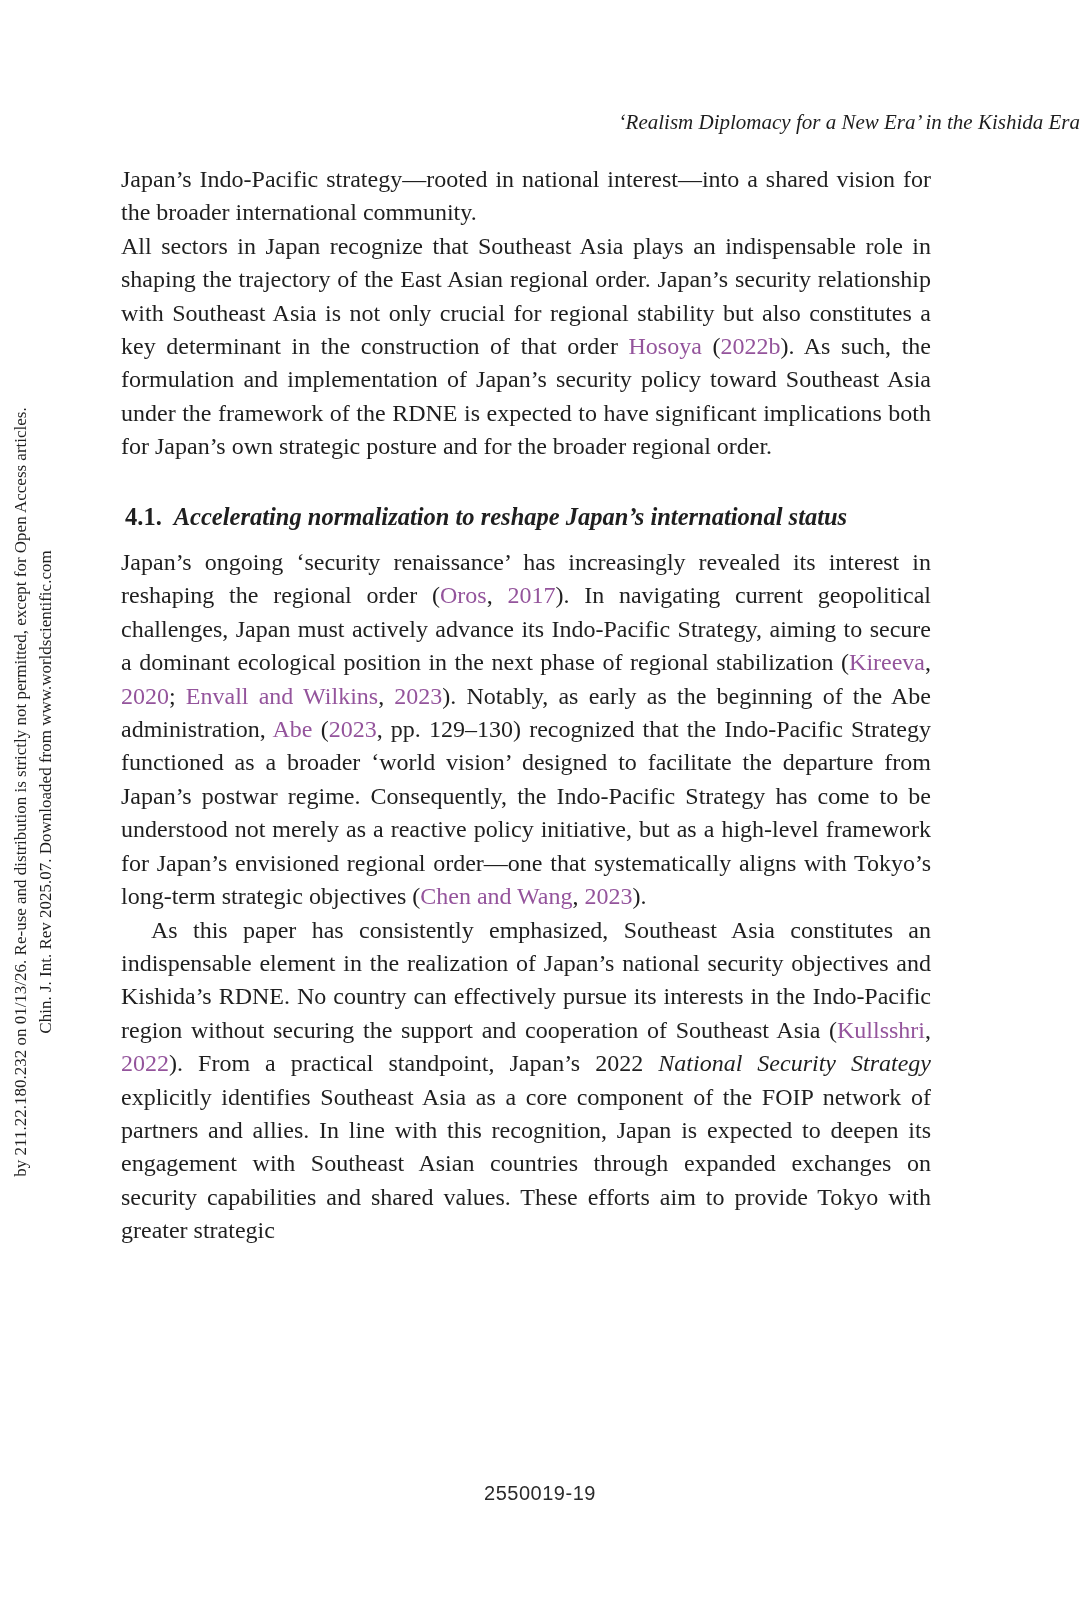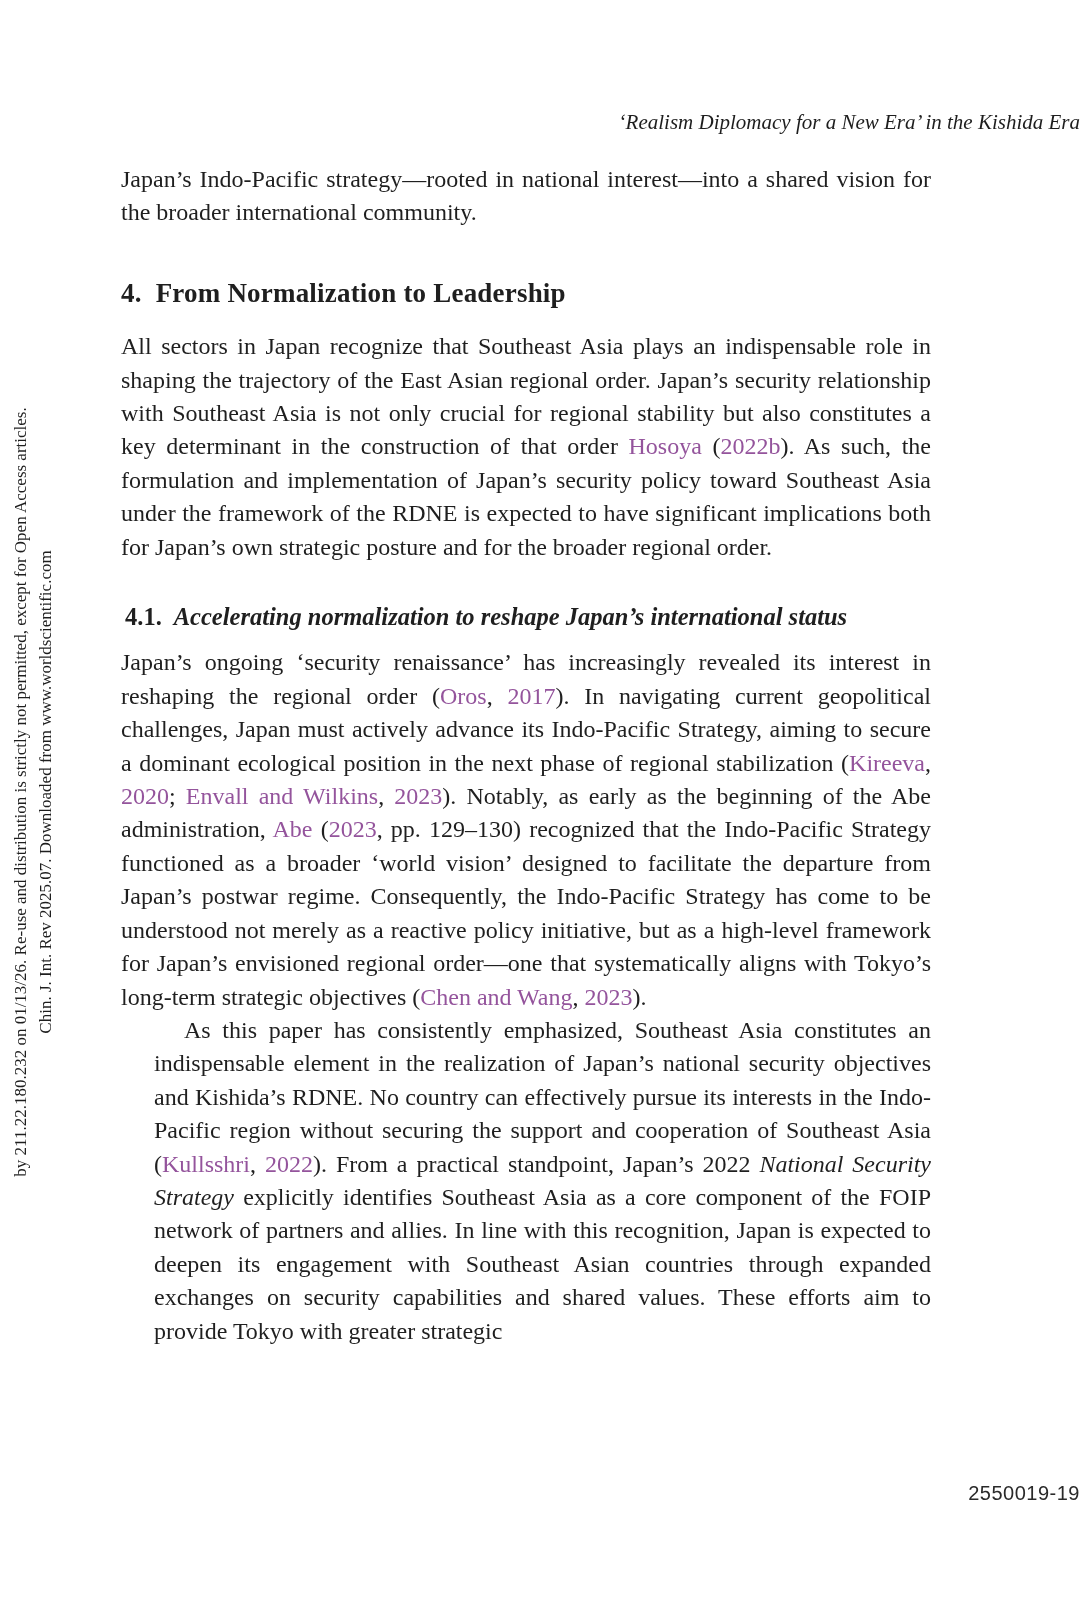--- a/index.html
+++ b/index.html
@@ -54,21 +54,21 @@
     position: absolute;
     left: 121px;
     top: 163px;
     width: 810px;
     font-size: 24px;
     line-height: 33.4px;
     text-align: justify;
     font-family: Liberation Serif, serif;
   }
   .content p { margin: 0; }
-  p.indented { text-indent: 30px; margin-left: 33px; }
+  p.indented { text-indent: 30px; }
 
   h2.section-heading {
     font-size: 27px;
     font-weight: bold;
     margin: 47px 0 21px 0;
     text-align: left;
     line-height: 1.2;
     letter-spacing: 0.2px;
   }
   h2.section-heading .sec-num { margin-right: 14px; }
@@ -85,21 +85,21 @@
 
   .link { color: var(--link-color); }
   .italic { font-style: italic; }
 
   
   .footer {
     position: absolute;
     top: 1482px;
     left: 0;
     width: 100%;
-    text-align: right;
+    text-align: center;
     font-family: "Liberation Sans", sans-serif;
     font-size: 20px;
     letter-spacing: 0.5px;
     color: #2a2a2a;
   }
 </style>
 </head>
 <body>
 
 <div class="page">
@@ -110,23 +110,20 @@
       <div>Chin. J. Int. Rev 2025.07. Downloaded from www.worldscientific.com</div>
     </div>
   </div>
 
   <div class="running-head">‘Realism Diplomacy for a New Era’ in the Kishida Era</div>
 
   <div class="content">
 
     <p><span>Japan’s Indo-Pacific strategy—rooted in national interest—into a shared vision for the broader international community.</span></p>
 
-    <h2 class="section-heading">
-      <span class="sec-num">4.</span><span class="sec-title">From Normalization to Leadership</span>
-    </h2>
 
     <p><span>All sectors in Japan recognize that Southeast Asia plays an indispensable role in shaping the trajectory of the East Asian regional order. Japan’s security relationship with Southeast Asia is not only crucial for regional stability but also constitutes a key determinant in the construction of that order </span><span class="link">Hosoya</span><span> (</span><span class="link">2022b</span><span>). As such, the formulation and implementation of Japan’s security policy toward Southeast Asia under the framework of the RDNE is expected to have significant implications both for Japan’s own strategic posture and for the broader regional order.</span></p>
 
     <h3 class="subsection-heading">
       <span class="sec-num">4.1.</span><span class="sec-title">Accelerating normalization to reshape Japan’s international status</span>
     </h3>
 
     <p><span>Japan’s ongoing ‘security renaissance’ has increasingly revealed its interest in reshaping the regional order (</span><span class="link">Oros</span><span>, </span><span class="link">2017</span><span>). In navigating current geopolitical challenges, Japan must actively advance its Indo-Pacific Strategy, aiming to secure a dominant ecological position in the next phase of regional stabilization (</span><span class="link">Kireeva</span><span>, </span><span class="link">2020</span><span>; </span><span class="link">Envall and Wilkins</span><span>, </span><span class="link">2023</span><span>). Notably, as early as the beginning of the Abe administration, </span><span class="link">Abe</span><span> (</span><span class="link">2023</span><span>, pp. 129–130) recognized that the Indo-Pacific Strategy functioned as a broader ‘world vision’ designed to facilitate the departure from Japan’s postwar regime. Consequently, the Indo-Pacific Strategy has come to be understood not merely as a reactive policy initiative, but as a high-level framework for Japan’s envisioned regional order—one that systematically aligns with Tokyo’s long-term strategic objectives (</span><span class="link">Chen and Wang</span><span>, </span><span class="link">2023</span><span>).</span></p>
 
     <p class="indented"><span>As this paper has consistently emphasized, Southeast Asia constitutes an indispensable element in the realization of Japan’s national security objectives and Kishida’s RDNE. No country can effectively pursue its interests in the Indo-Pacific region without securing the support and cooperation of Southeast Asia (</span><span class="link">Kullsshri</span><span>, </span><span class="link">2022</span><span>). From a practical standpoint, Japan’s 2022 </span><span class="italic">National Security Strategy</span><span> explicitly identifies Southeast Asia as a core component of the FOIP network of partners and allies. In line with this recognition, Japan is expected to deepen its engagement with Southeast Asian countries through expanded exchanges on security capabilities and shared values. These efforts aim to provide Tokyo with greater strategic</span></p>

